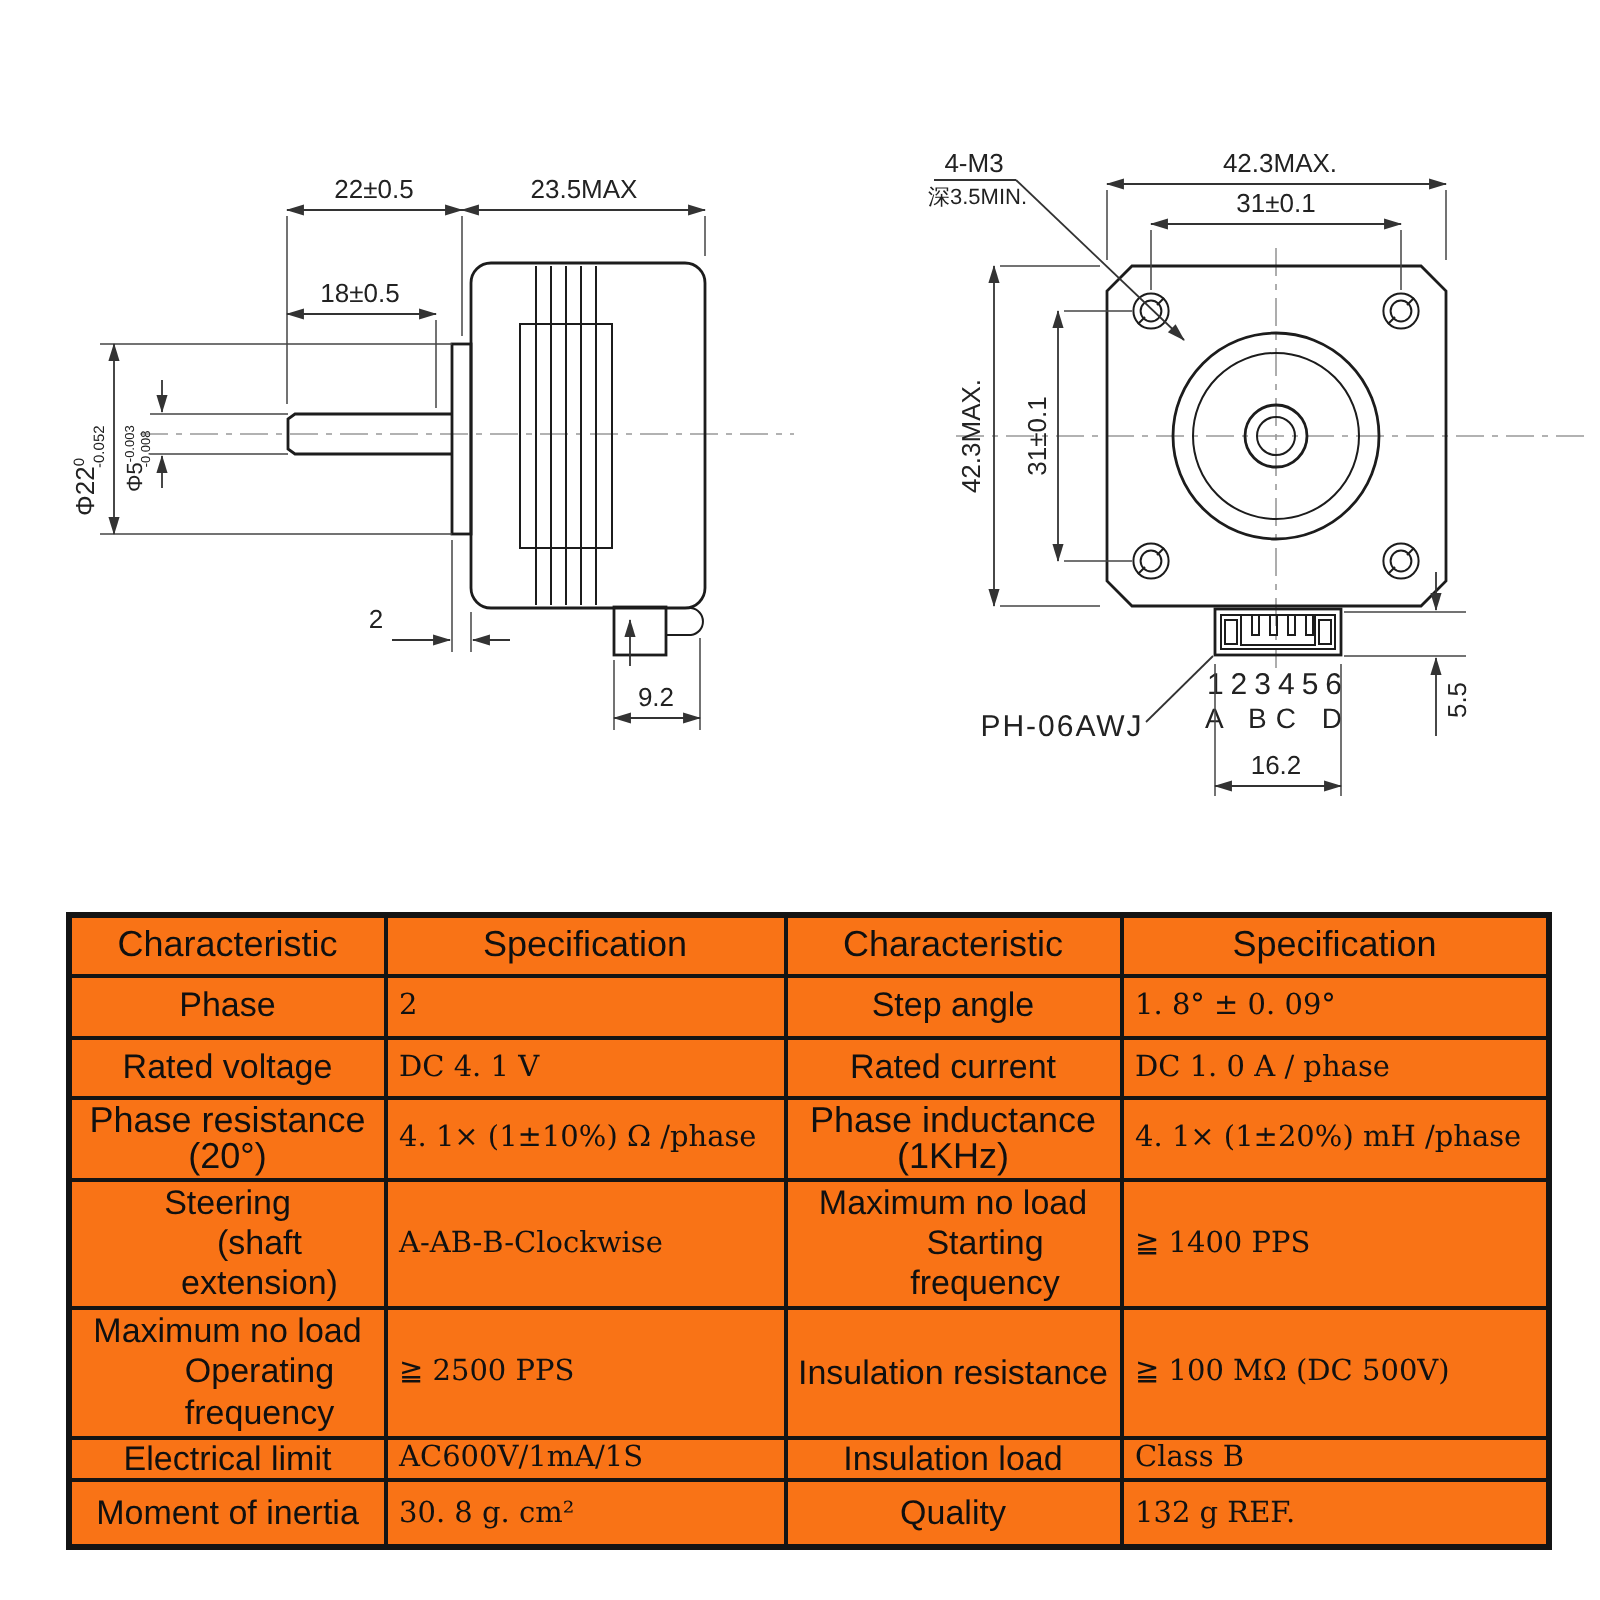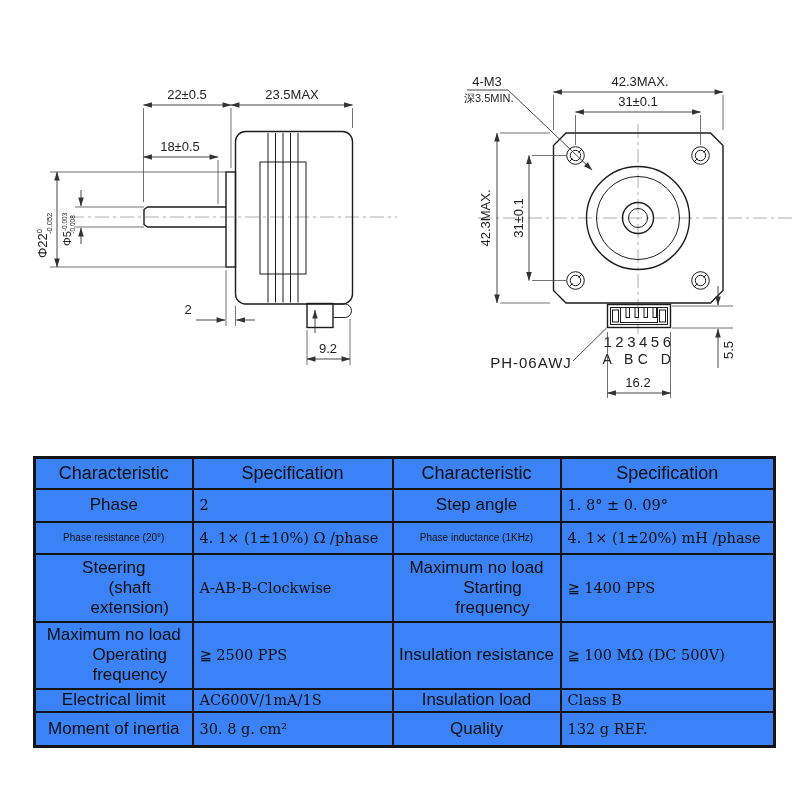--- a/index.html
+++ b/index.html
@@ -12,28 +12,28 @@
   .out{stroke:#1c1c1c;stroke-width:1.4;fill:none;}
   .thin{stroke:#1c1c1c;stroke-width:1;fill:none;}
   .dim{stroke:#333;stroke-width:0.9;fill:none;}
   .ext{stroke:#444;stroke-width:0.75;fill:none;}
   .cl{stroke:#999;stroke-width:0.8;fill:none;stroke-dasharray:14 4 3 4;}
   .dimtxt{font-size:13px;}
   .leader{stroke:#333;stroke-width:0.9;fill:none;}
 
   table#spec-table{
     position:absolute;left:33px;top:456px;width:740px;height:292px;
-    border-collapse:collapse;table-layout:fixed;background:#3b82f6;
+    border-collapse:collapse;table-layout:fixed;background:#f97316;
   }
   #spec-table{border:3px solid #141414;}
   #spec-table td{border:2px solid #141414;overflow:hidden;}
   .lblcell{text-align:center;vertical-align:middle;font-size:17px;color:#101010;line-height:1.05;}
   .lblcell .sub{display:block;padding-left:32px;}
   .hd{font-size:18px;}
-  .small{font-size:10px;}
+  .small{font-size:18px;}
   .two span{display:block;font-size:17px;line-height:1.18;}
   .valcell{
     font-family:"DejaVu Serif","DejaVu Sans",serif;font-size:14.5px;color:#111;
     text-align:left;vertical-align:middle;padding:0 3px 0 6px;white-space:nowrap;
   }
 </style>
 </head>
 <body>
 
 <svg id="drawings" width="800" height="446" viewBox="0 0 800 446" xmlns="http://www.w3.org/2000/svg">
@@ -207,20 +207,26 @@
     <td class="lblcell hd">Specification</td>
     <td class="lblcell hd">Characteristic</td>
     <td class="lblcell hd">Specification</td>
   </tr>
   <tr style="height:31px">
     <td class="lblcell">Phase</td>
     <td class="valcell">2</td>
     <td class="lblcell">Step angle</td>
     <td class="valcell">1. 8°  ± 0. 09°</td>
   </tr>
+  <tr style="height:30px">
+    <td class="lblcell">Rated voltage</td>
+    <td class="valcell">DC 4. 1 V</td>
+    <td class="lblcell">Rated current</td>
+    <td class="valcell">DC  1. 0 A / phase</td>
+  </tr>
   <tr style="height:31px">
     <td class="lblcell small">Phase resistance (20°)</td>
     <td class="valcell">4. 1× (1±10%) Ω /phase</td>
     <td class="lblcell small">Phase inductance (1KHz)</td>
     <td class="valcell">4. 1× (1±20%) mH /phase</td>
   </tr>
   <tr style="height:35px">
     <td class="lblcell two">
       <span>Steering</span>
           <span class="sub">(shaft extension)</span>

